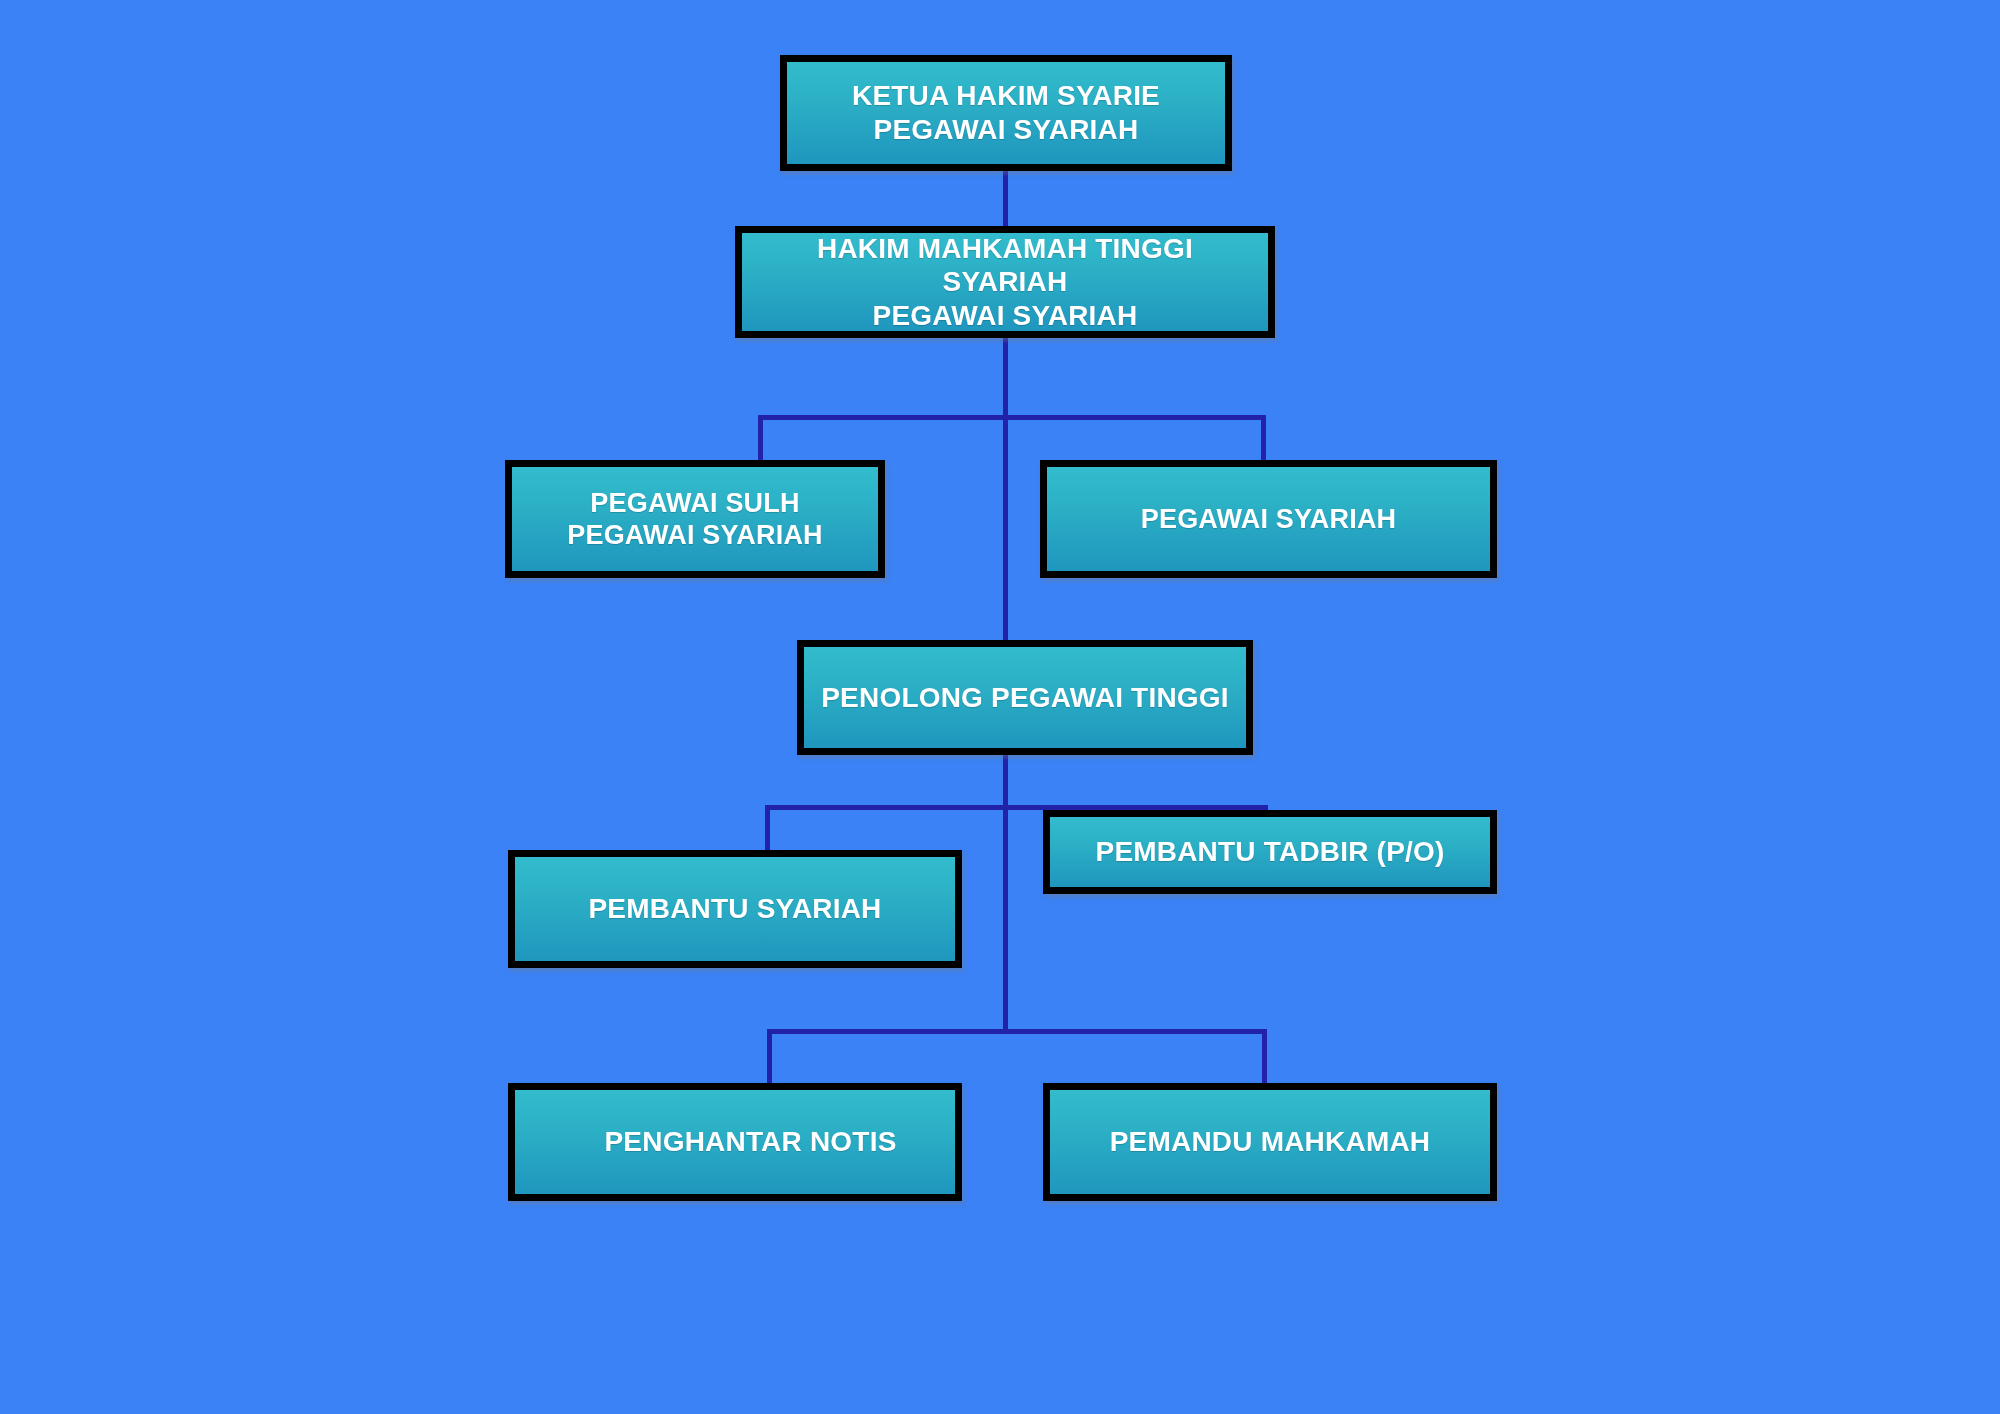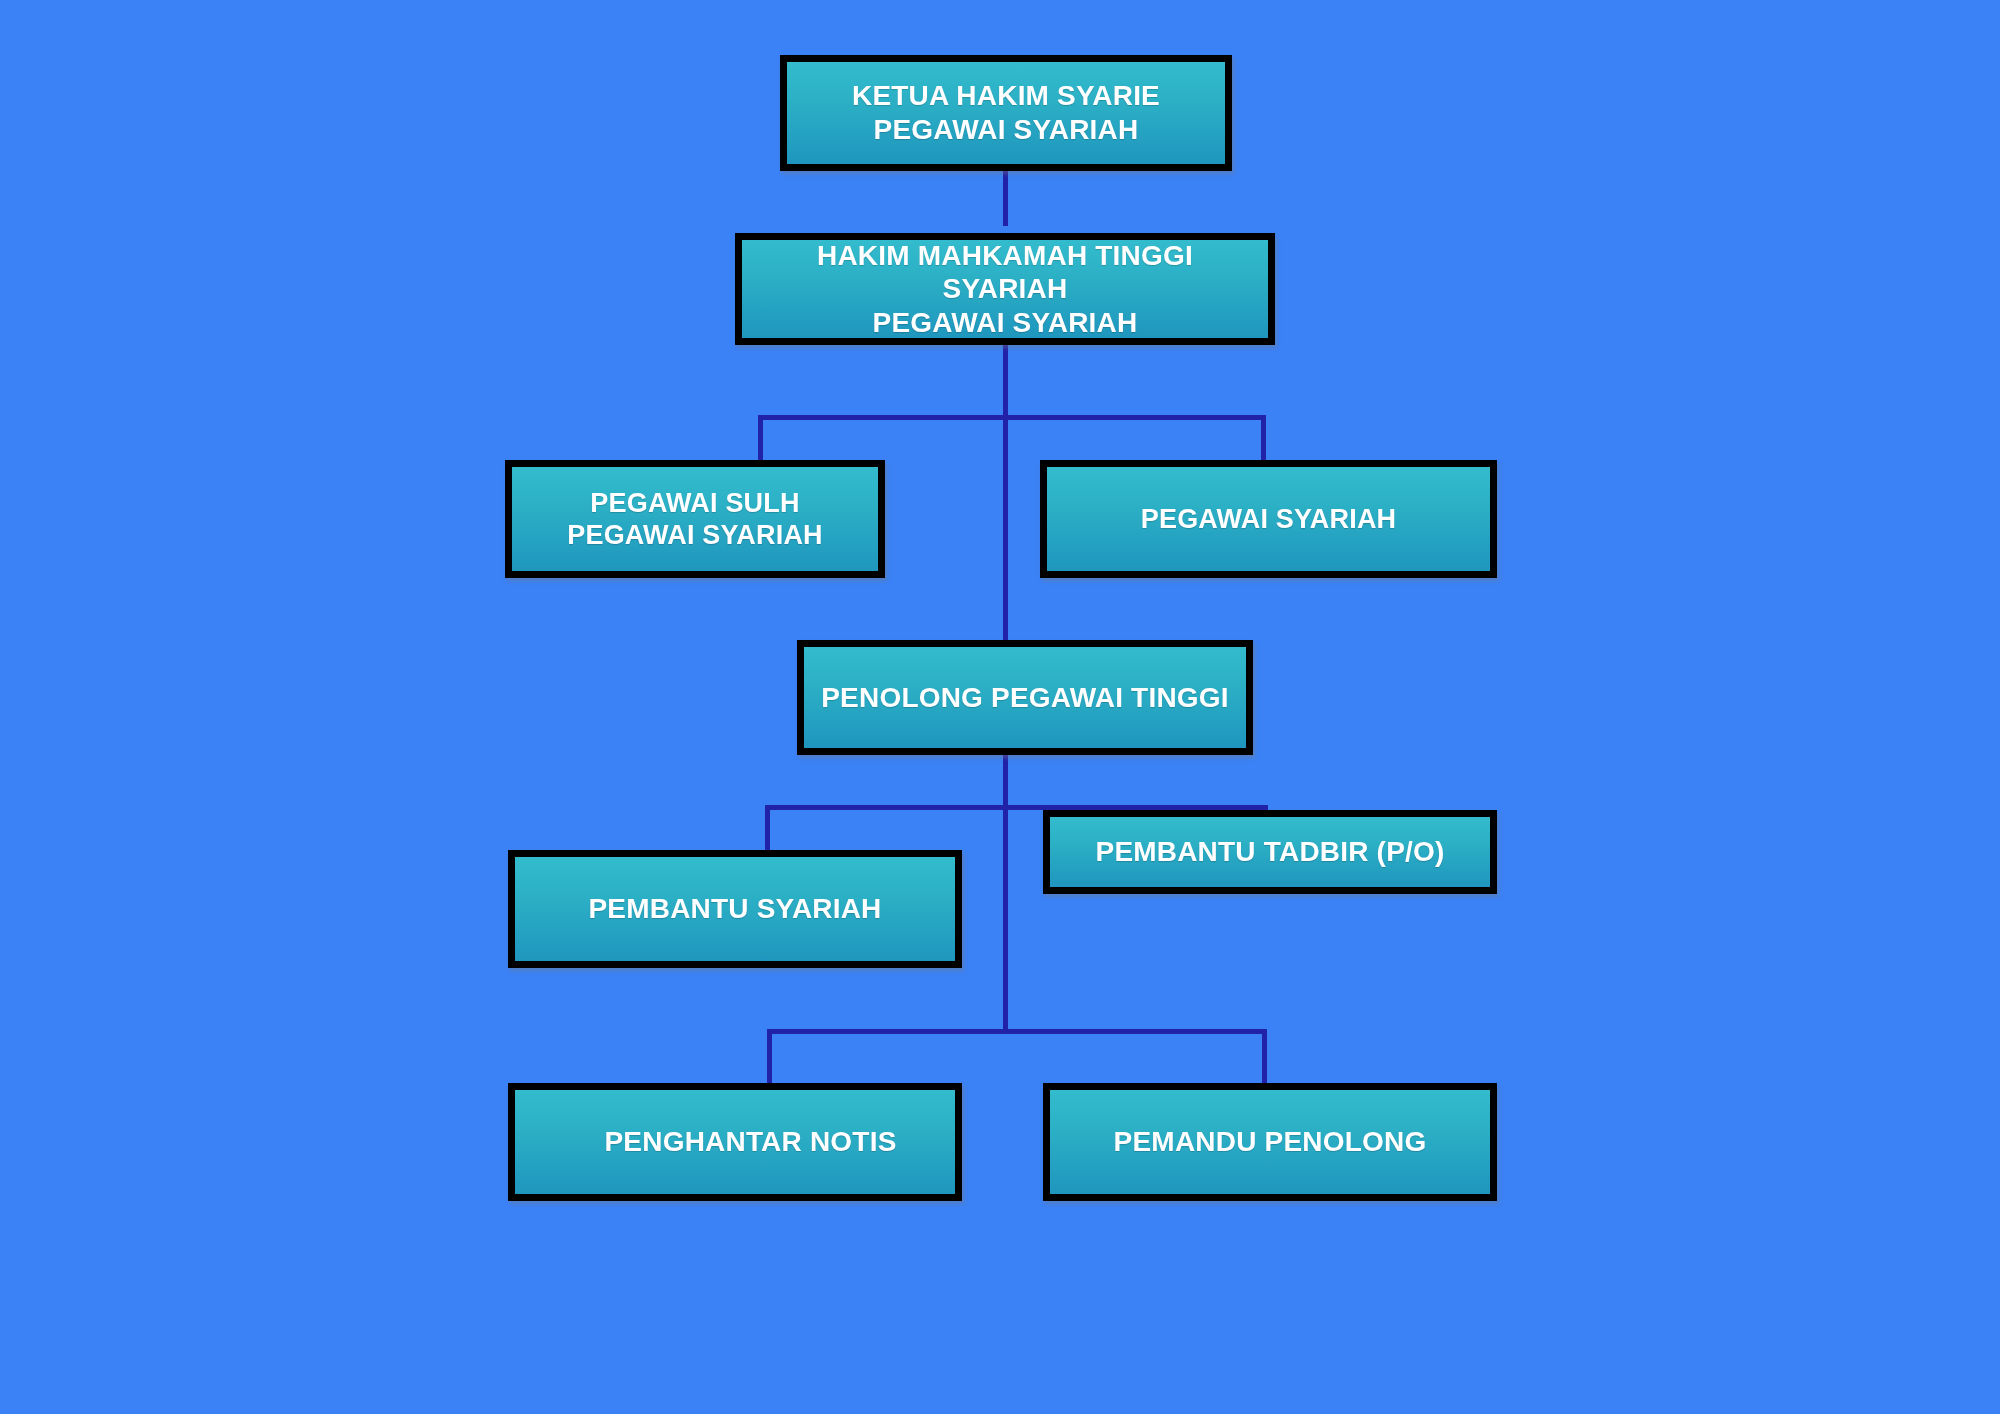--- a/index.html
+++ b/index.html
@@ -74,21 +74,21 @@
 
   <div class="conn conn-h" style="left:767px; top:1029px; width:500px;"></div>
   <div class="conn conn-v" style="left:767px; top:1029px; height:54px;"></div>
   <div class="conn conn-v" style="left:1262px; top:1029px; height:54px;"></div>
 
   <div class="node" style="left:780px; top:55px; width:452px; height:116px;">
     <span class="label fs-28">KETUA HAKIM SYARIE
 PEGAWAI SYARIAH</span>
   </div>
 
-  <div class="node" style="left:735px; top:226px; width:540px; height:112px;margin-top:7px;">
+  <div class="node" style="left:735px; top:226px; width:540px; height:112px;">
     <span class="label fs-28">HAKIM MAHKAMAH TINGGI SYARIAH
 PEGAWAI SYARIAH</span>
   </div>
 
   <div class="node" style="left:505px; top:460px; width:380px; height:118px;">
     <span class="label fs-27">PEGAWAI SULH
 PEGAWAI SYARIAH</span>
   </div>
 
   <div class="node" style="left:1040px; top:460px; width:457px; height:118px;">
@@ -105,16 +105,16 @@
 
   <div class="node" style="left:1043px; top:810px; width:454px; height:84px;">
     <span class="label fs-28">PEMBANTU TADBIR (P/O)</span>
   </div>
 
   <div class="node" style="left:508px; top:1083px; width:454px; height:118px;padding-left:31px;">
     <span class="label fs-28">PENGHANTAR NOTIS</span>
   </div>
 
   <div class="node" style="left:1043px; top:1083px; width:454px; height:118px;">
-    <span class="label fs-28">PEMANDU PENOLONG</span>
+    <span class="label fs-28">PEMANDU MAHKAMAH</span>
   </div>
 
 </div>
 
 </body></html>

